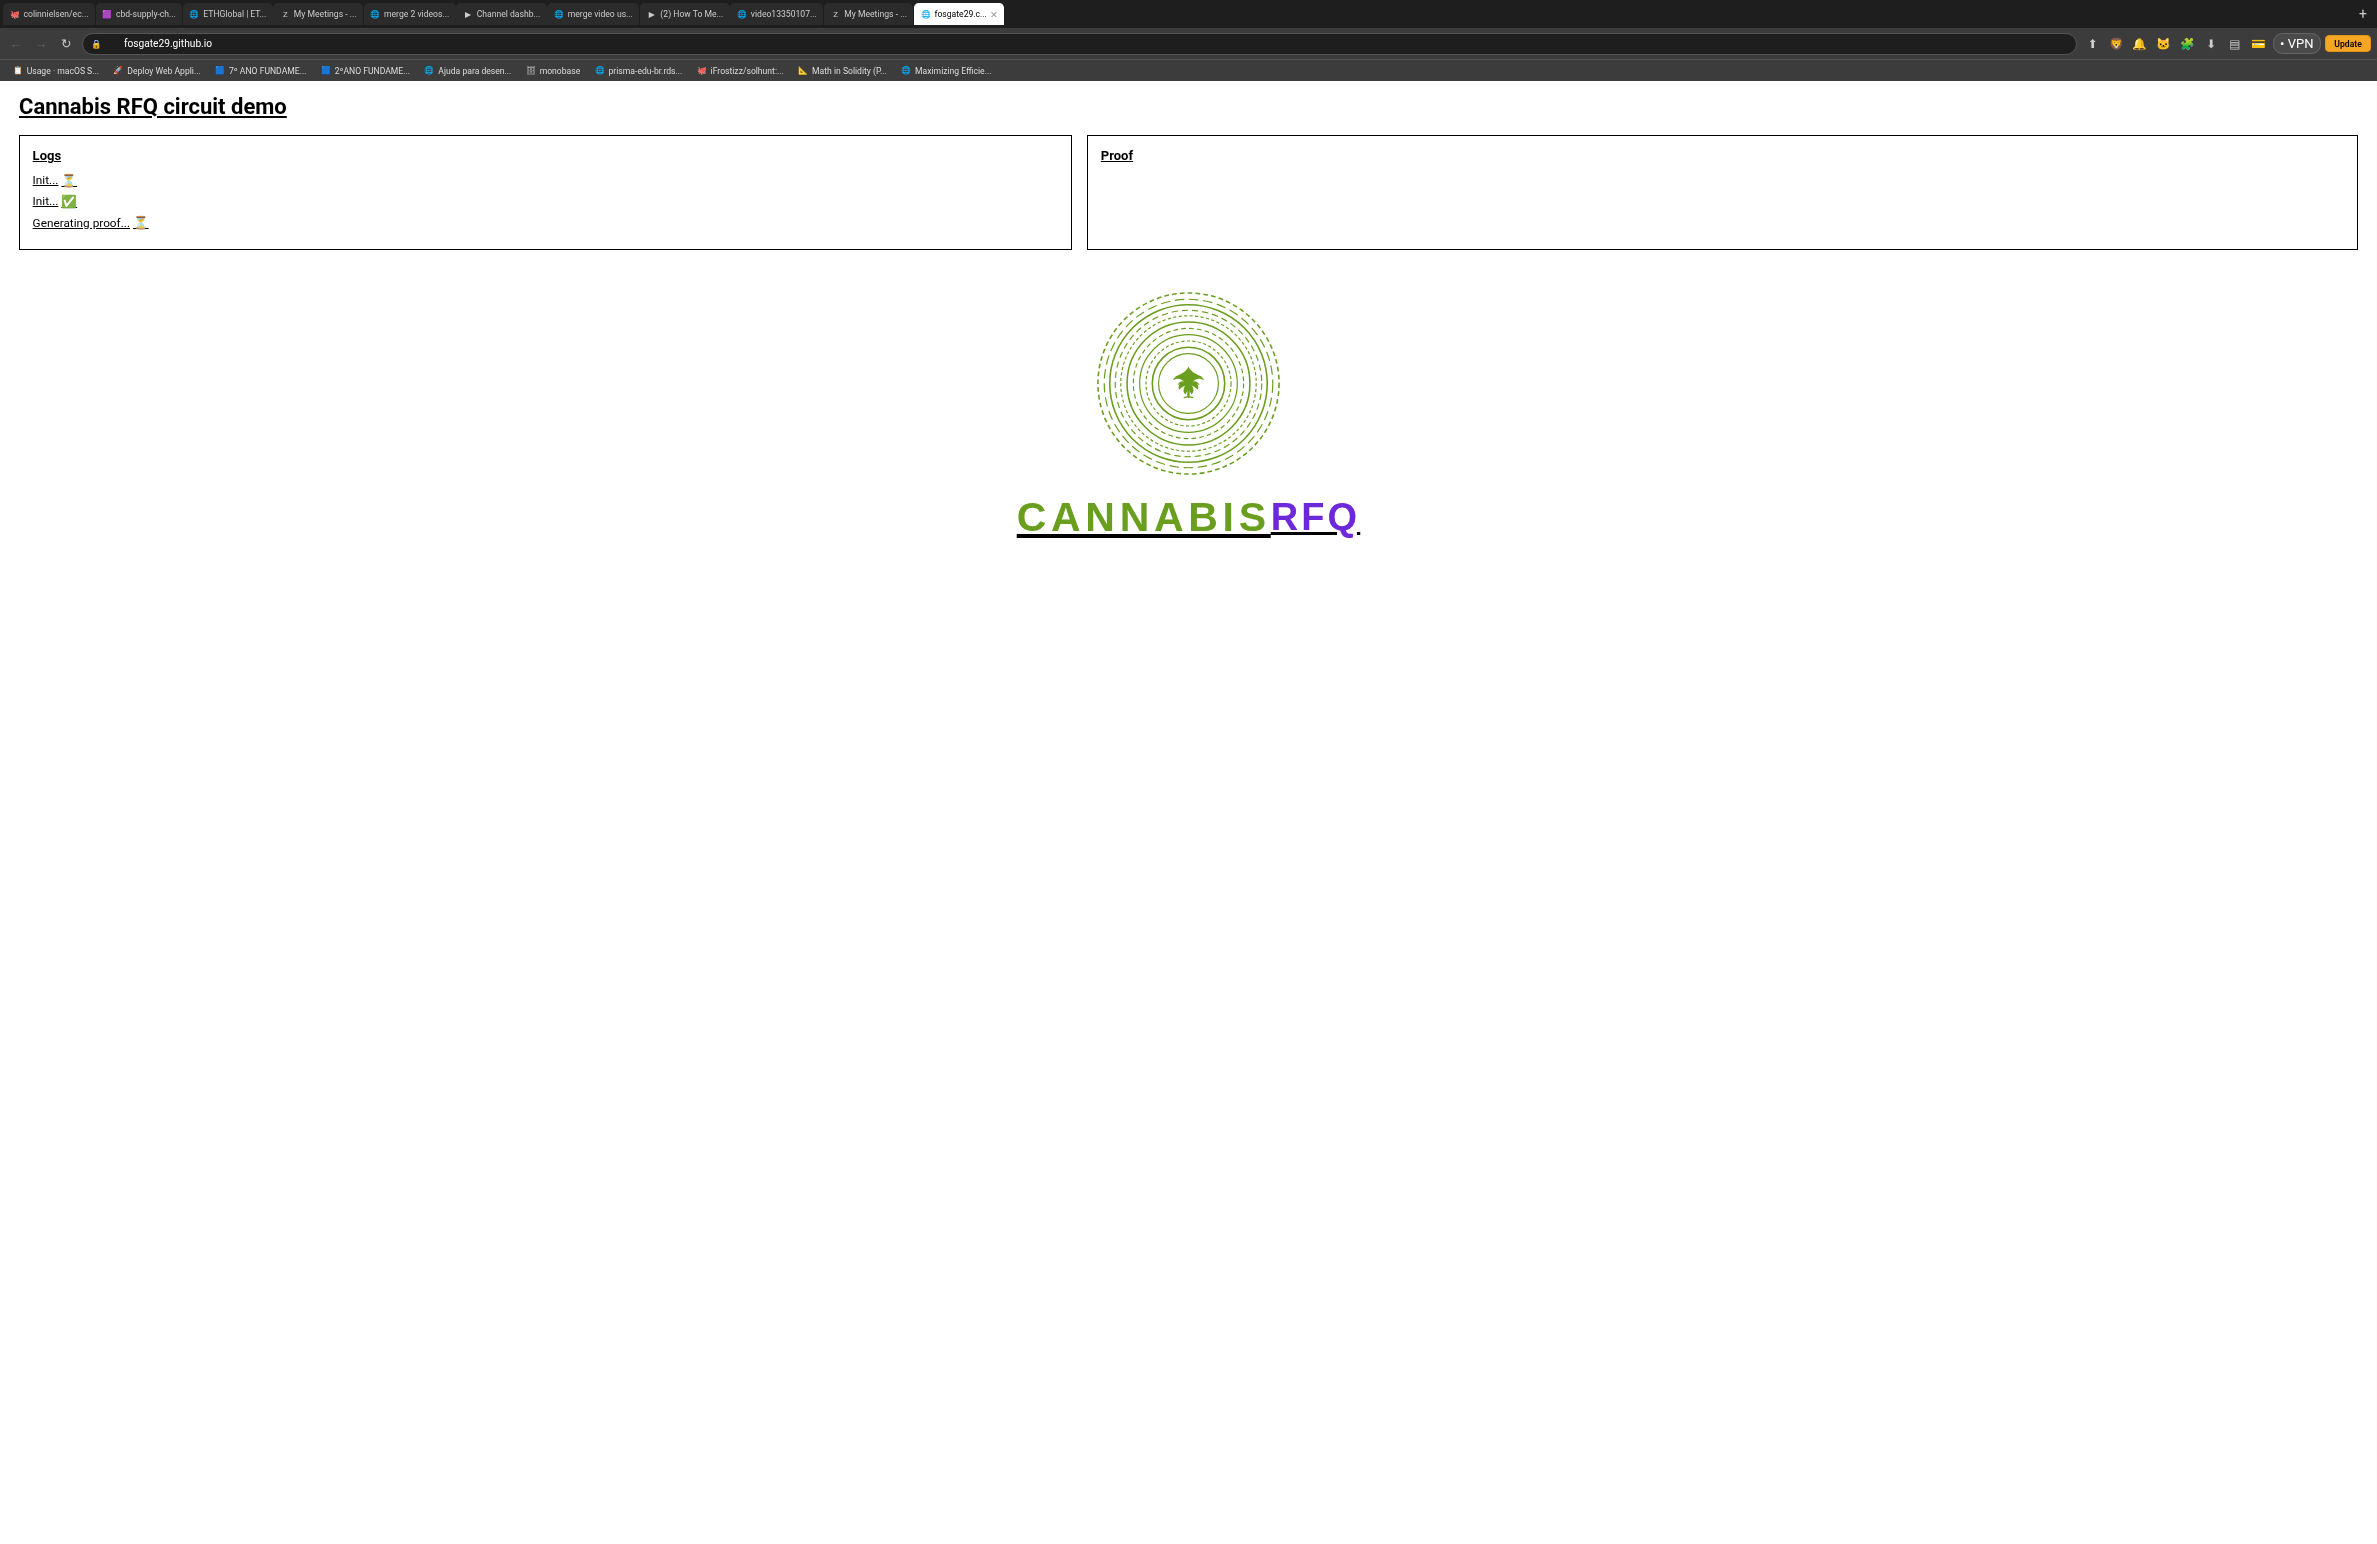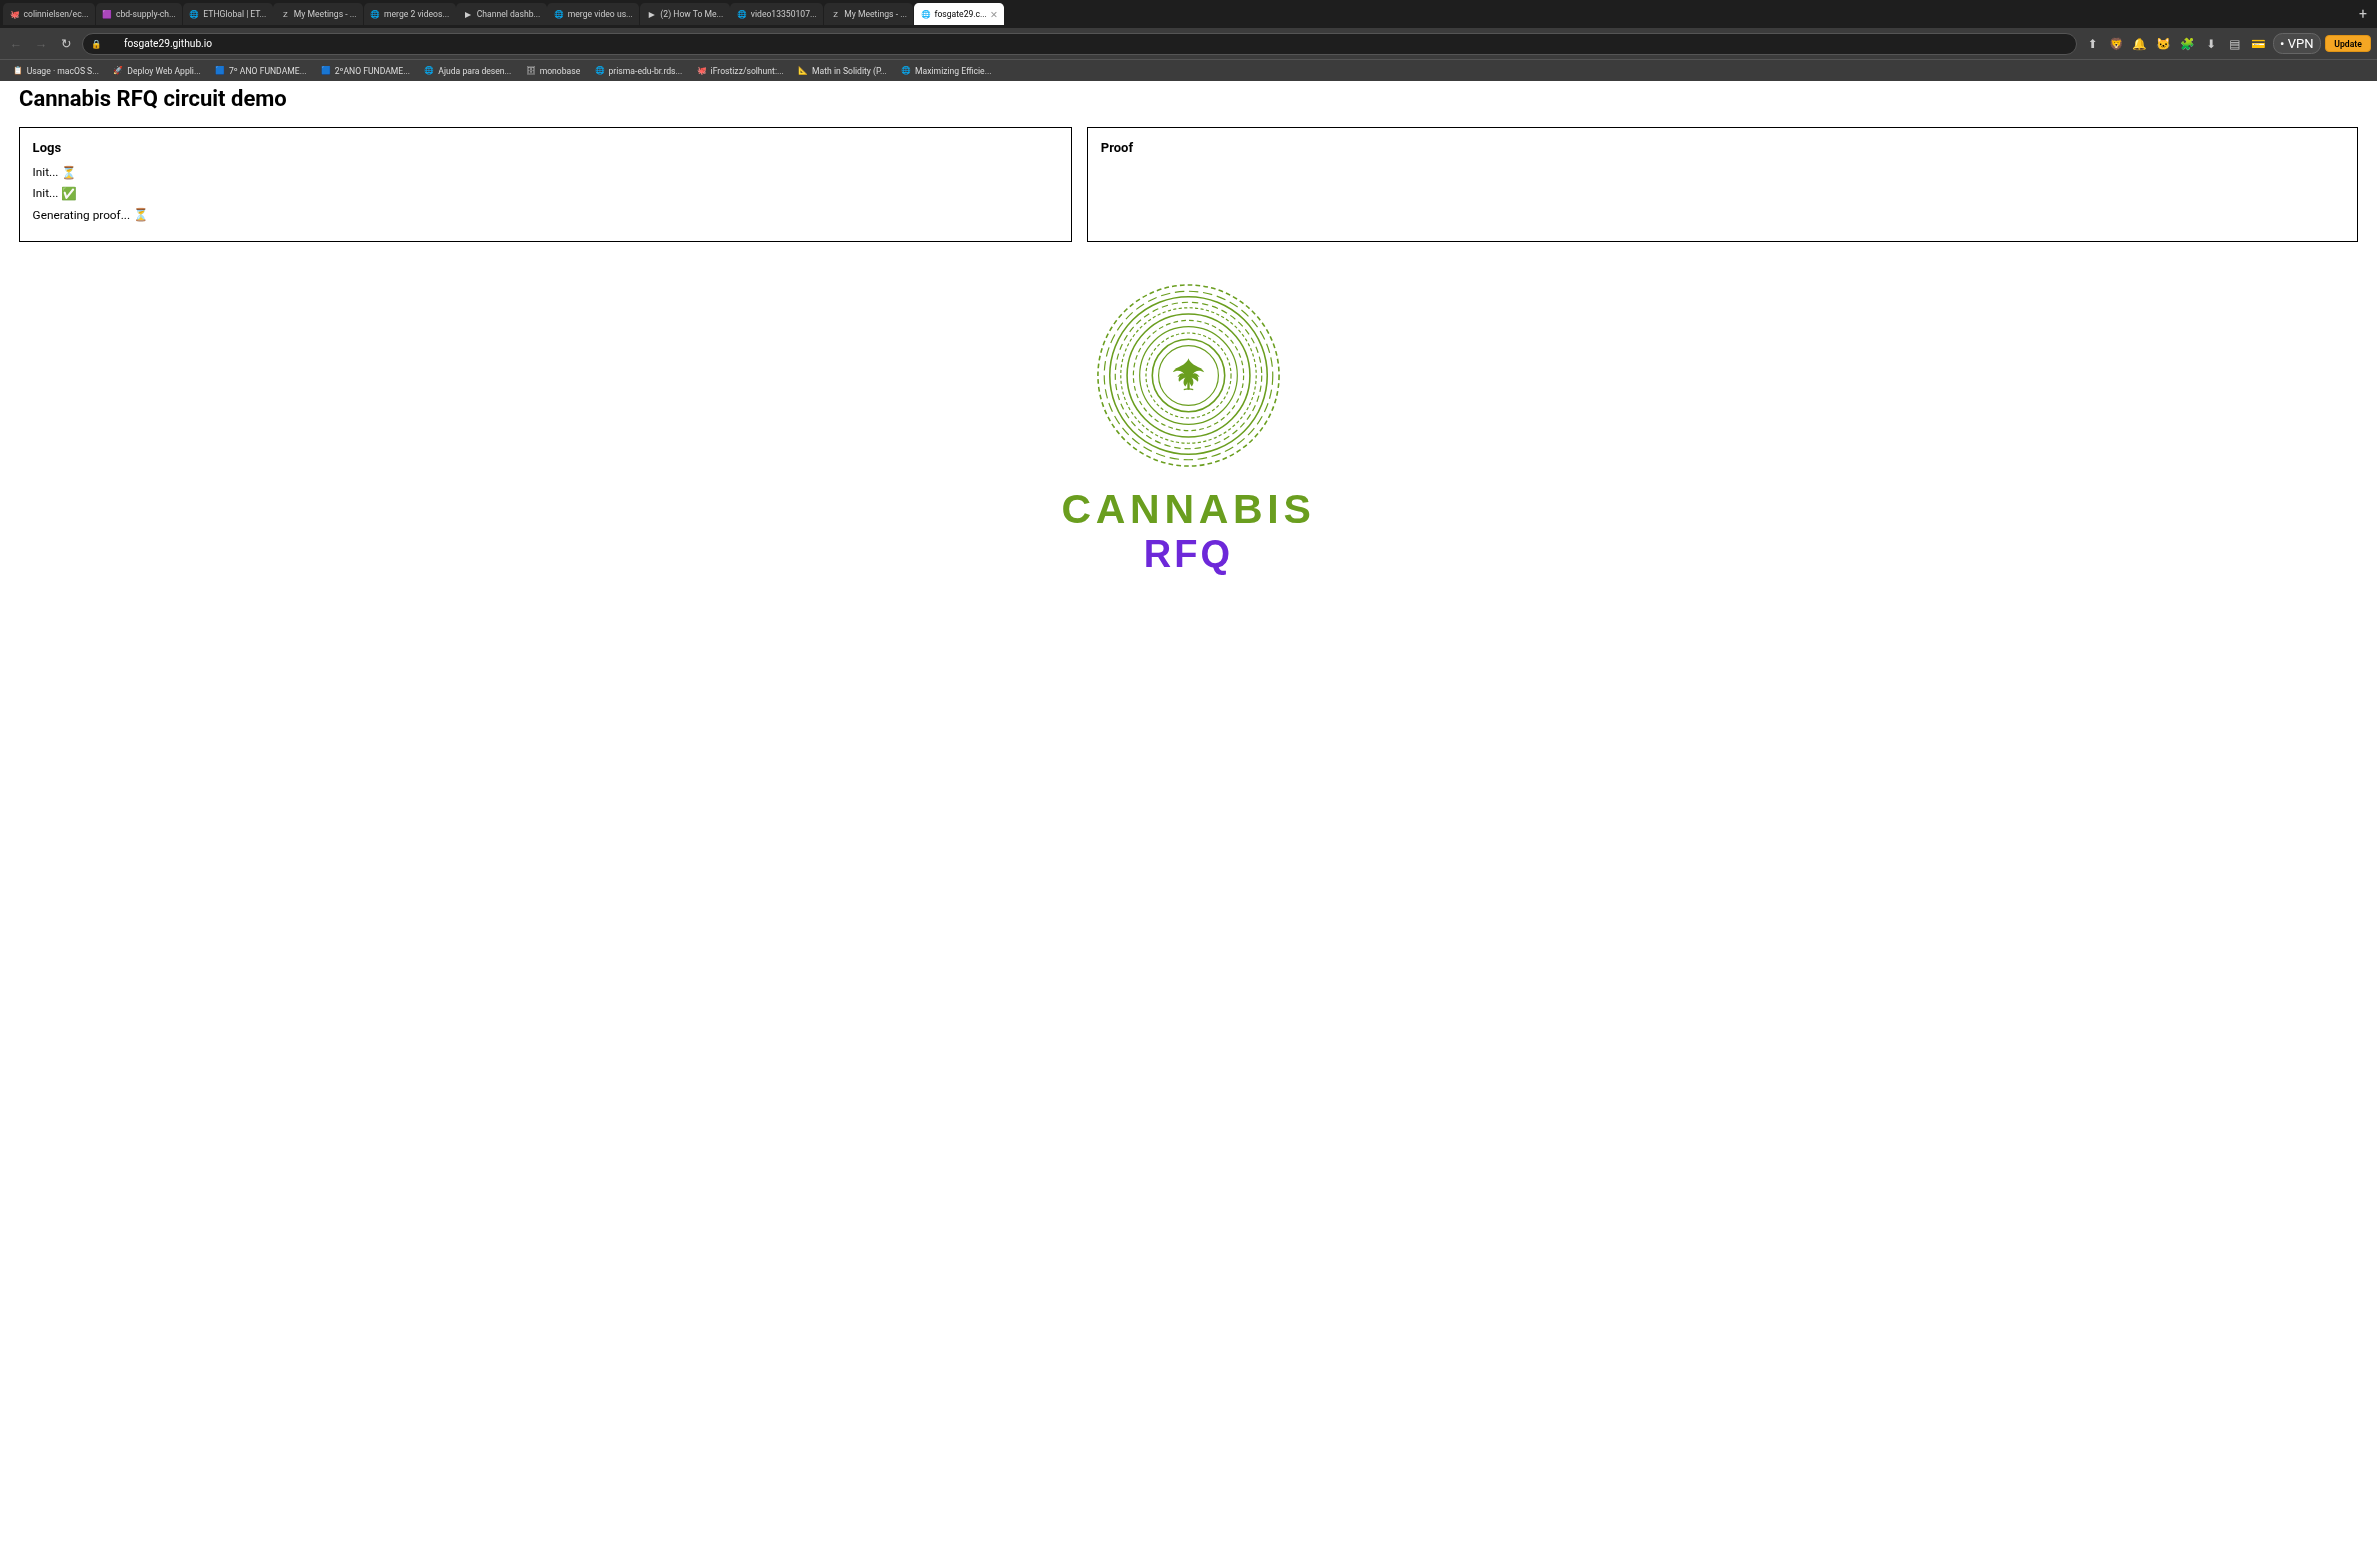--- a/index.html
+++ b/index.html
@@ -199,22 +199,23 @@
       height: 11px;
       font-size: 7.9px;
       display: flex;
       align-items: center;
       justify-content: center;
     }
 
     
     .page-content {
       background: #fff;
-      padding: 5px 19px;
+      padding: 13px 19px;
       min-height: calc(100vh - 82px);
+      text-decoration: underline;
     }
 
     .page-title {
       font-size: 22px;
       font-weight: bold;
       margin-bottom: 15.7px;
       color: #000;
     }
 
     .panels-row {
@@ -265,21 +266,21 @@
 
     .cannabis-circle {
       width: 189px;
       height: 189px;
       position: relative;
       margin-bottom: 15.7px;
     }
 
     .cannabis-text-logo {
       display: flex;
-      flex-direction: column;
+      flex-direction: row;
       align-items: center;
     }
 
     .cannabis-word {
       font-size: 41px;
       font-weight: 900;
       color: #6a9e1f;
       letter-spacing: 4.7px;
       font-family: 'Arial Black', Arial, sans-serif;
       text-transform: uppercase;

